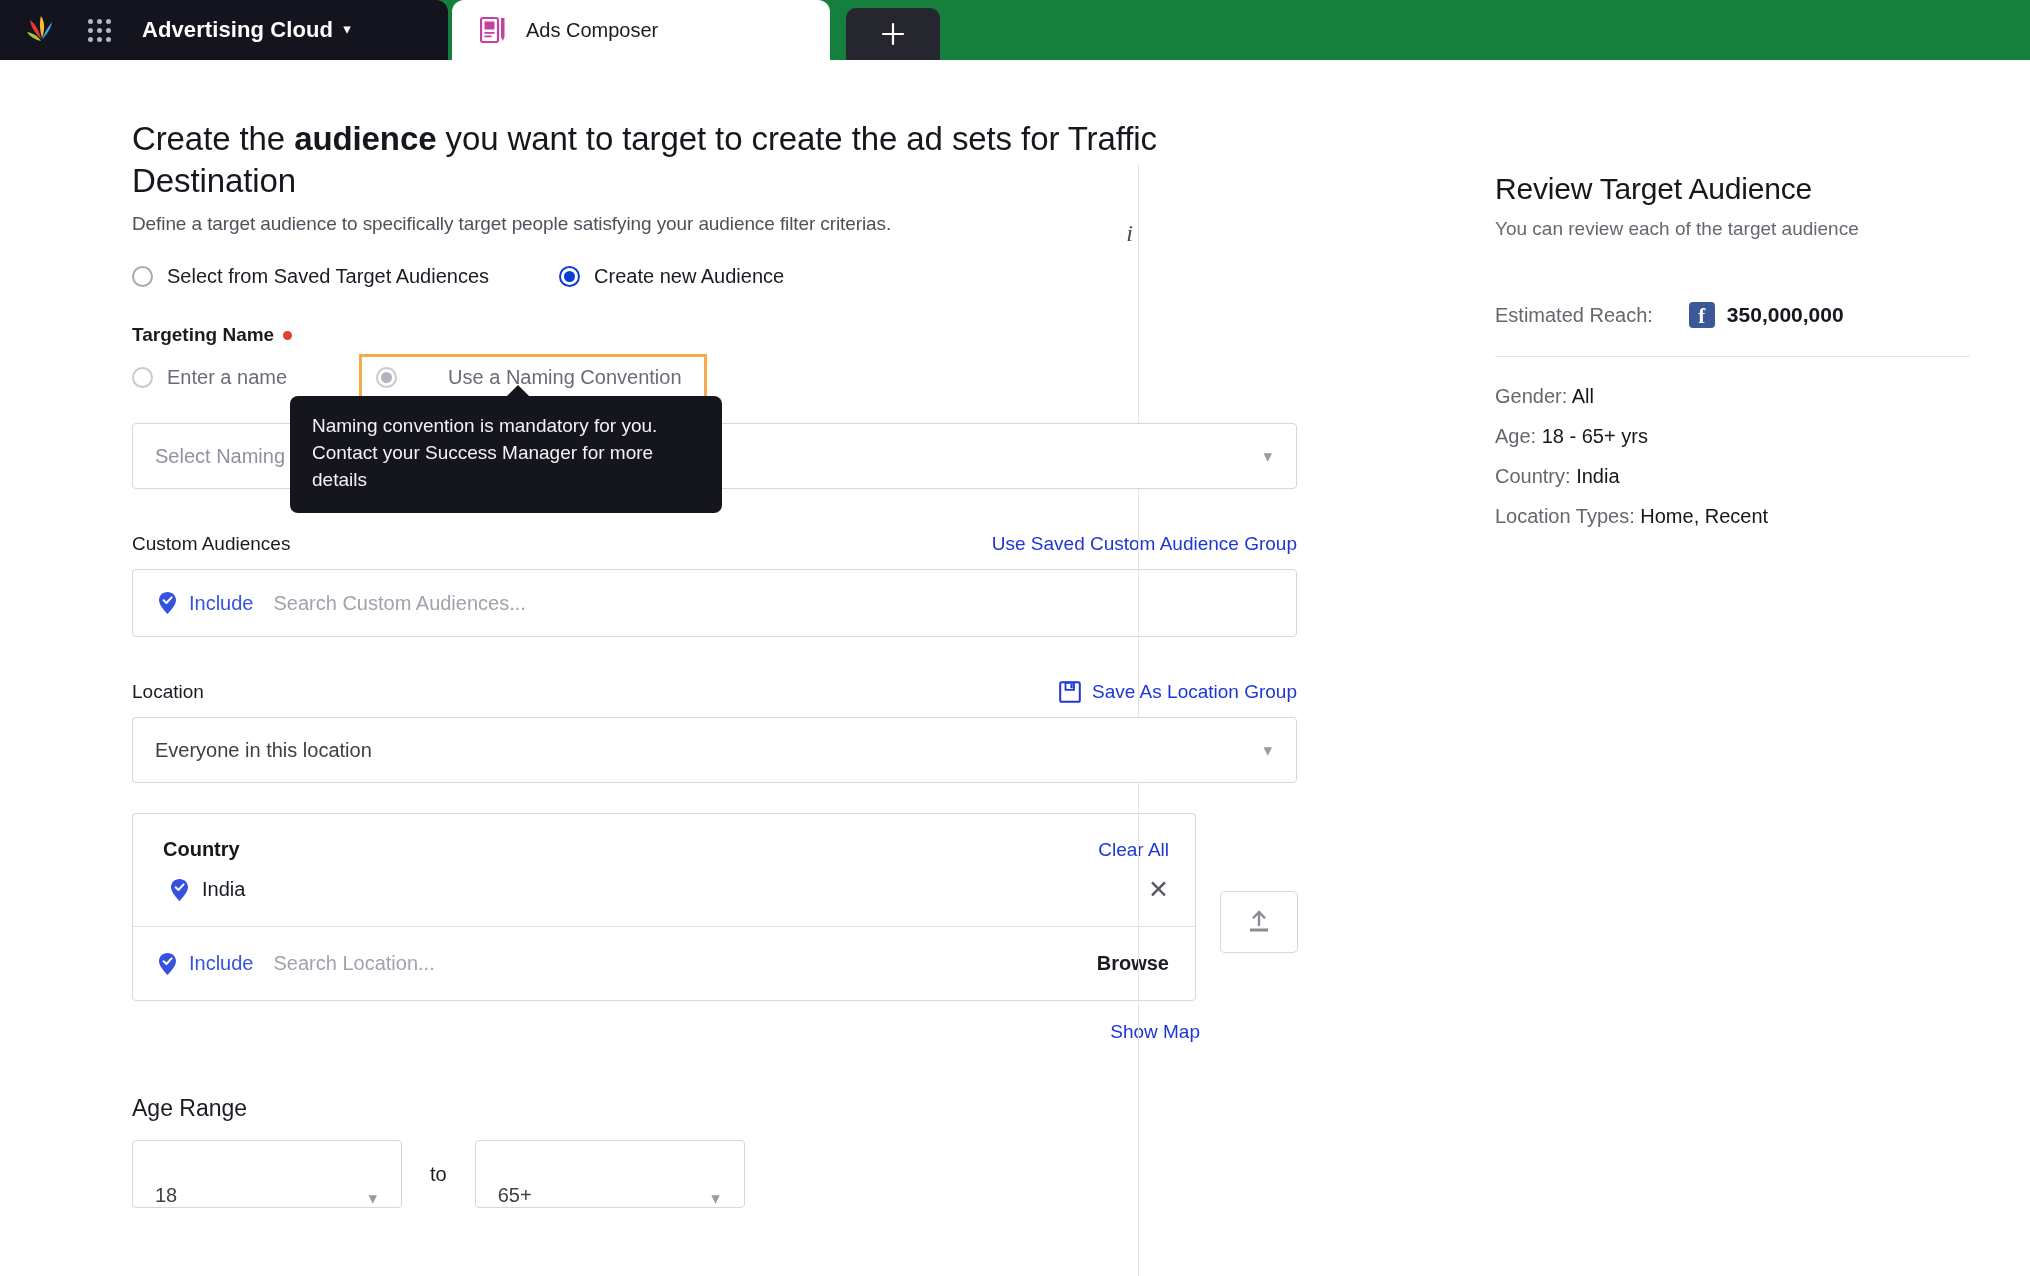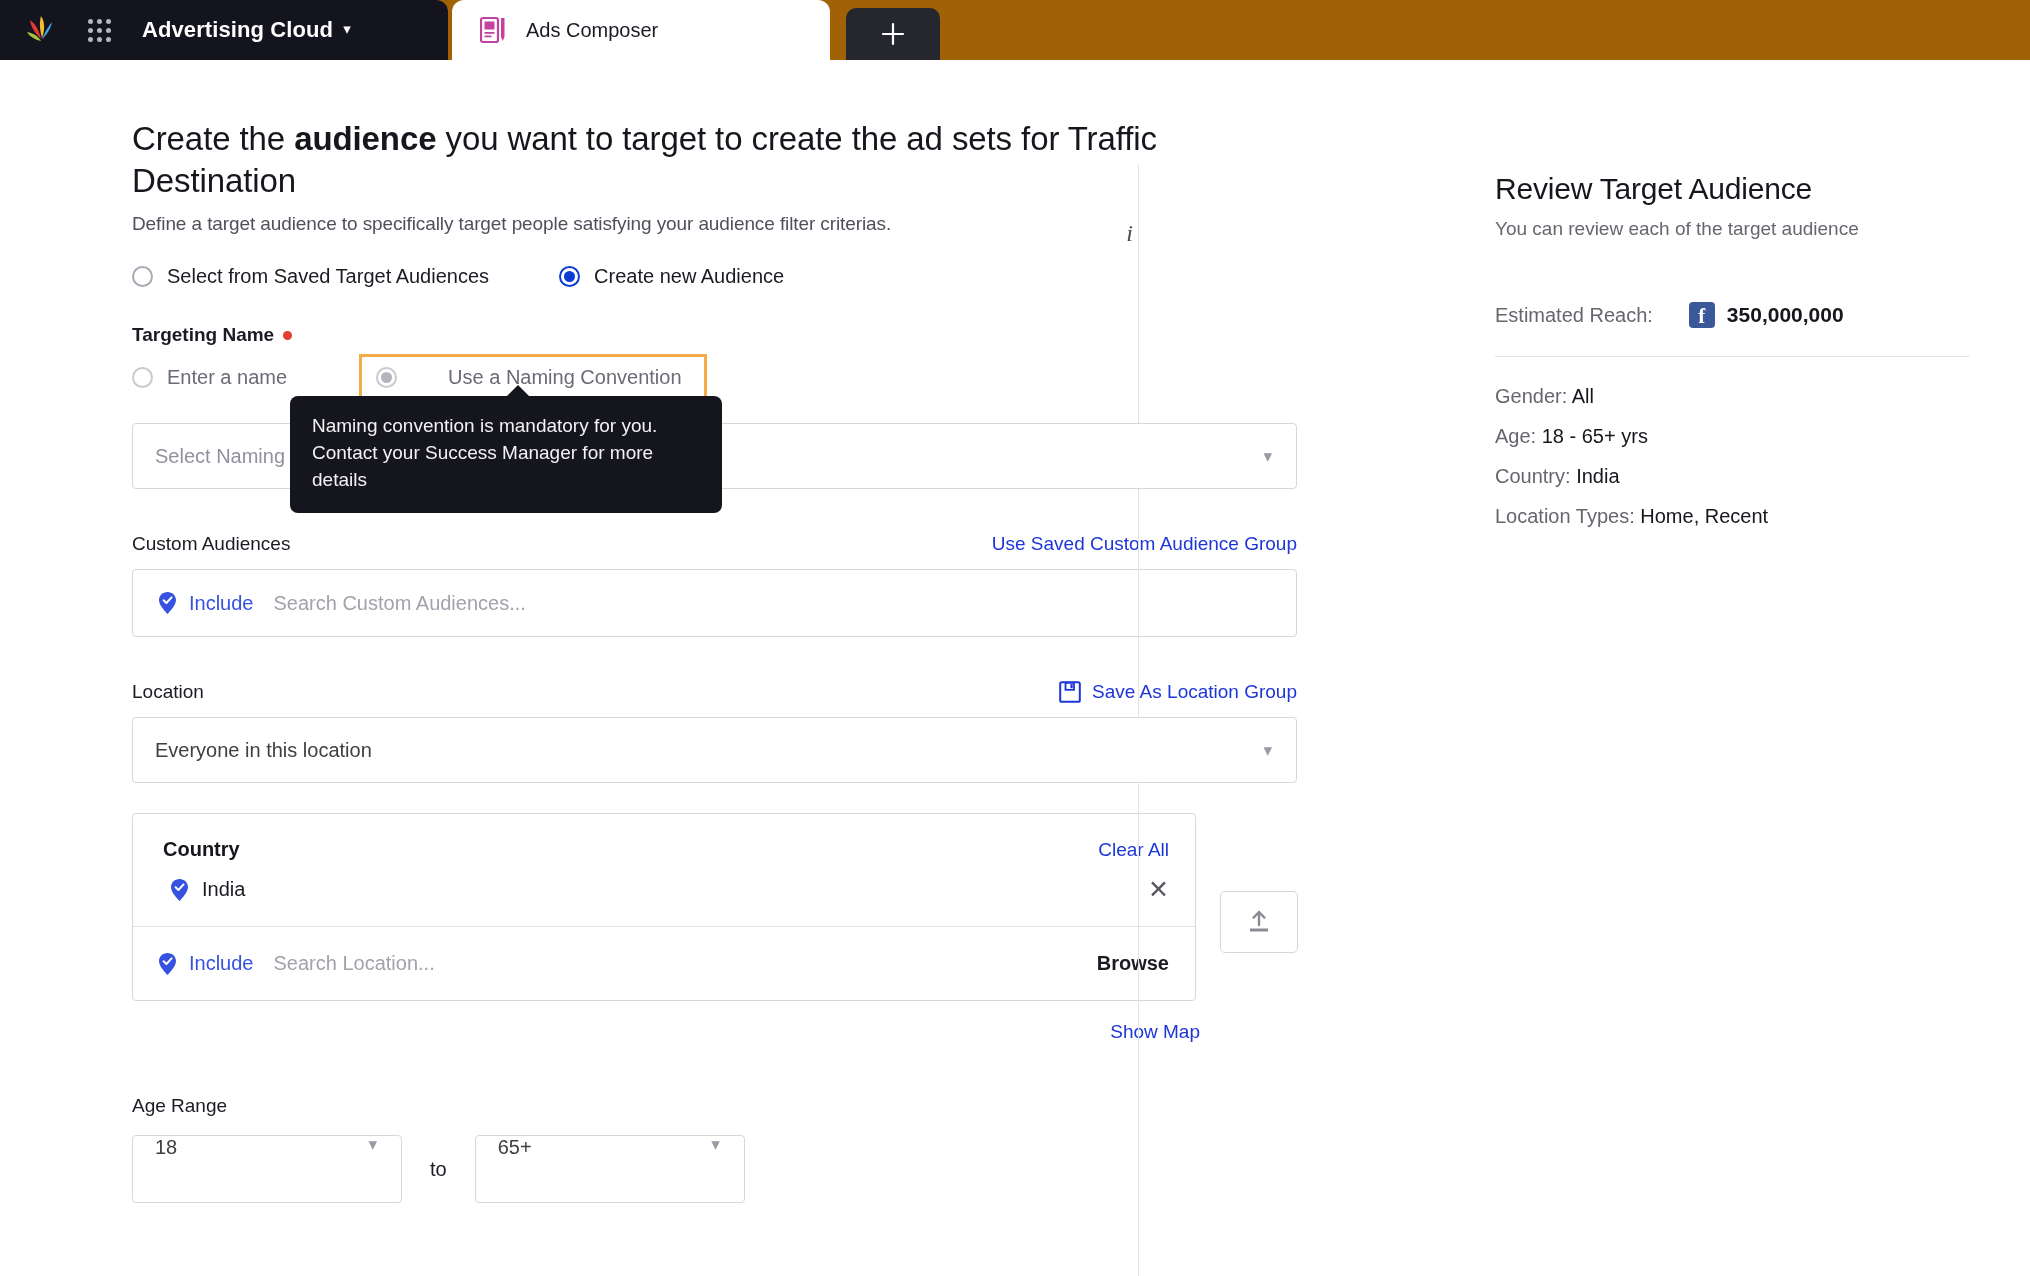--- a/index.html
+++ b/index.html
@@ -7,21 +7,21 @@
     width: 2030px; height: 1276px;
     background: #ffffff;
     font-family: "Liberation Sans", sans-serif;
     overflow: hidden;
   }
 
   
   .topbar {
     position: relative;
     height: 60px;
-    background: #a16207;
+    background: #15803d;
     display: flex;
     align-items: flex-end;
   }
   .topbar-left {
     height: 60px;
     background: #14141e;
     display: flex;
     align-items: center;
     padding-left: 22px;
     border-top-right-radius: 12px;
@@ -341,28 +341,28 @@
     background: #fff;
   }
   .show-map-row {
     width: 1165px;
     display: flex;
     justify-content: flex-end;
     margin-top: 20px;
     padding-right: 97px;
   }
 
-  .age-label { margin-top: 52px; font-size: 19px; color: #1b1b24; }
+  .age-label { margin-top: 52px; font-size: 23px; color: #1b1b24; }
   .age-row { display: flex; align-items: center; margin-top: 18px; }
   .age-select {
     width: 270px; height: 68px;
     border: 1px solid #d6d6dd;
     border-radius: 4px;
     display: flex;
-    align-items: flex-start;
+    align-items: flex-end;
     padding: 0 22px;
     position: relative;
     cursor: pointer;
     background: #fff;
   }
   .age-to { font-size: 20px; color: #1b1b24; margin: 0 28px; }
 
   
   .right-col {
     width: 603px;

